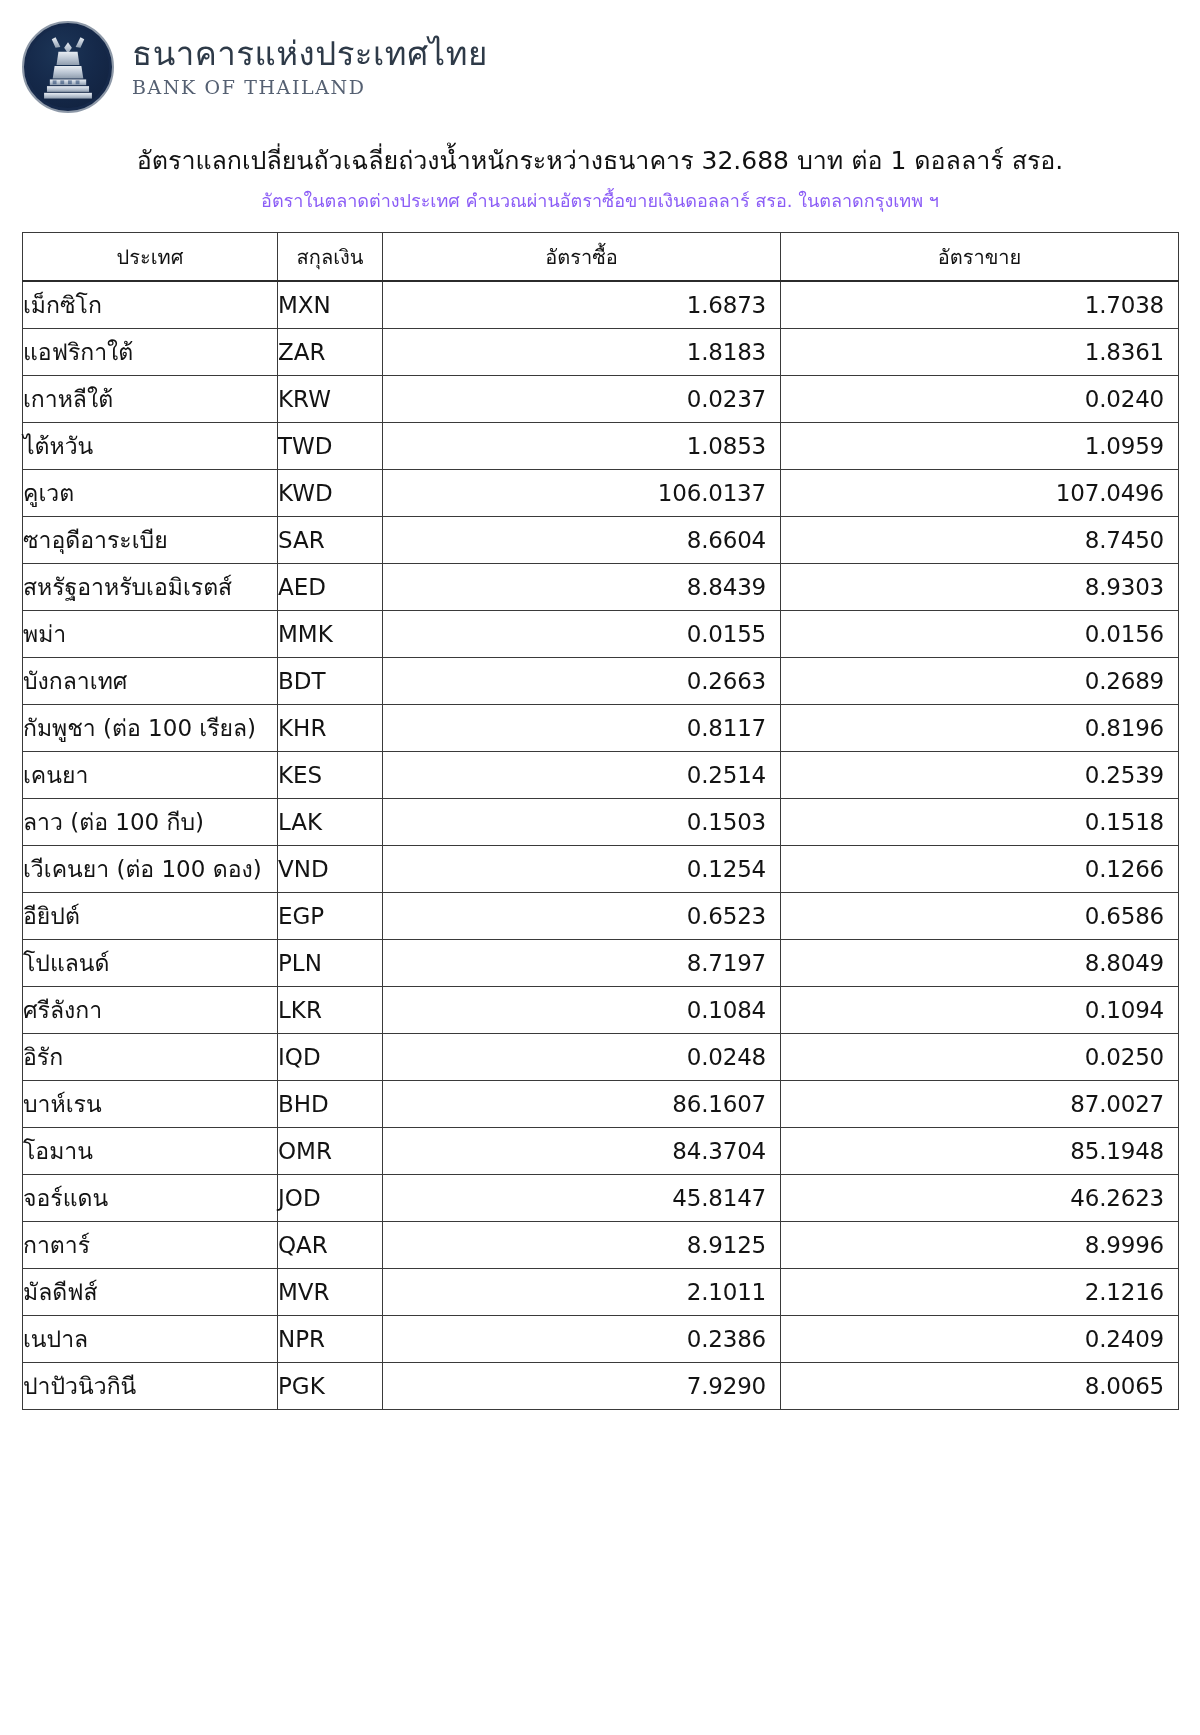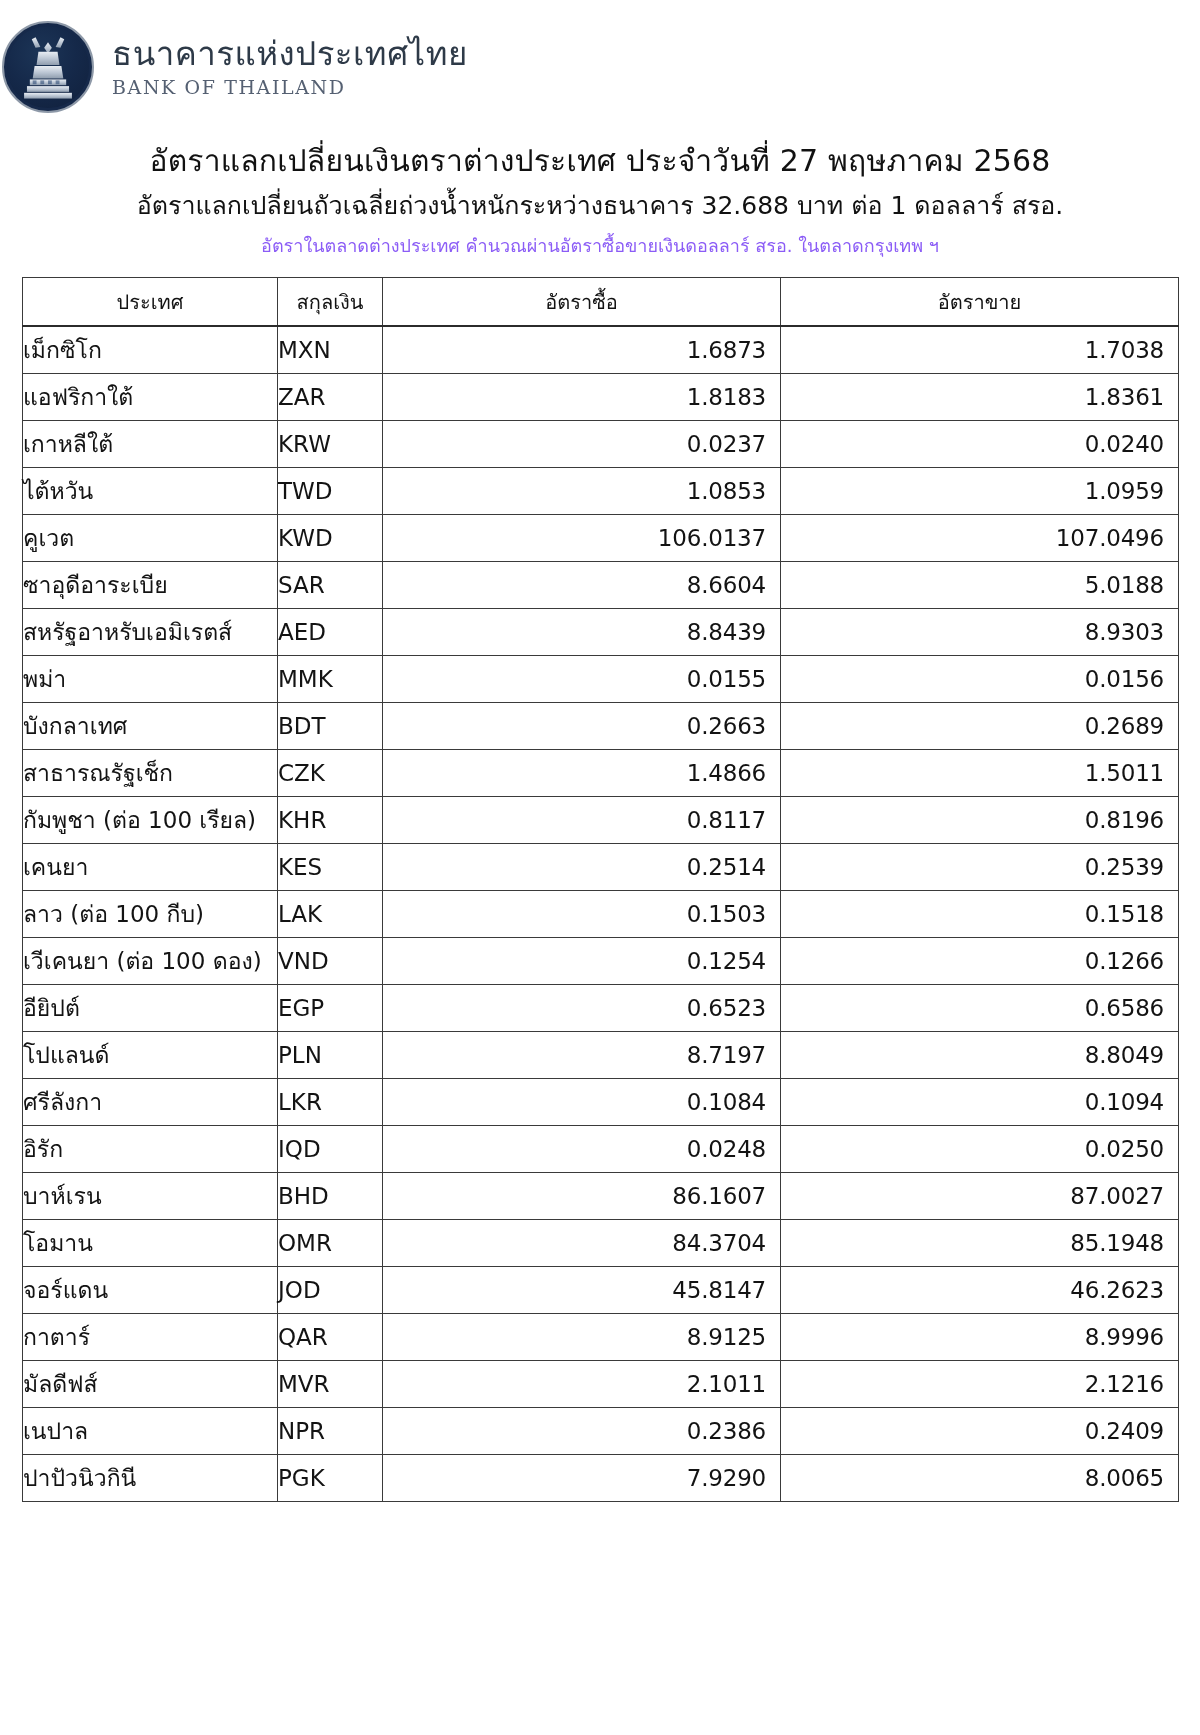--- a/index.html
+++ b/index.html
@@ -10,21 +10,21 @@
     background: #ffffff;
     font-family: "DejaVu Sans", "Liberation Sans", sans-serif;
     color: #1a1a1a;
     overflow: hidden;
   }
 
   
   .header {
     display: flex;
     align-items: center;
-    padding: 14px 0 0 2px;
+    padding: 14px 0 0 22px;
     height: 120px;
   }
 
   .seal {
     width: 92px;
     height: 92px;
     border-radius: 50%;
     background: radial-gradient(circle at 42% 34%, #1c3557 0%, #15294a 45%, #101f3a 100%);
     border: 2px solid #8e99a8;
     box-shadow: inset 0 0 0 3px #16294a;
@@ -163,21 +163,20 @@
   </div>
 
   <div class="brand">
     <div class="brand-th">ธนาคารแห่งประเทศไทย</div>
     <div class="brand-en">BANK OF THAILAND</div>
   </div>
 
 </div>
 
 <div class="titles">
-  <div class="title-main">อัตราแลกเปลี่ยนเงินตราต่างประเทศ ประจำวันที่ 27 พฤษภาคม 2568</div>
   <div class="title-sub">อัตราแลกเปลี่ยนถัวเฉลี่ยถ่วงน้ำหนักระหว่างธนาคาร 32.688 บาท ต่อ 1 ดอลลาร์ สรอ.</div>
   <div class="title-note">อัตราในตลาดต่างประเทศ คำนวณผ่านอัตราซื้อขายเงินดอลลาร์ สรอ. ในตลาดกรุงเทพ ฯ</div>
 </div>
 
 <div class="table-wrap">
   <table class="rates">
     <colgroup>
       <col class="c-country">
       <col class="c-code">
       <col class="c-buy">
@@ -219,47 +218,41 @@
         <tr>
           <td class="country">คูเวต</td>
           <td class="code">KWD</td>
           <td class="num">106.0137</td>
           <td class="num">107.0496</td>
         </tr>
         <tr>
           <td class="country">ซาอุดีอาระเบีย</td>
           <td class="code">SAR</td>
           <td class="num">8.6604</td>
-          <td class="num">5.0188</td>
+          <td class="num">8.7450</td>
         </tr>
         <tr>
           <td class="country">สหรัฐอาหรับเอมิเรตส์</td>
           <td class="code">AED</td>
           <td class="num">8.8439</td>
           <td class="num">8.9303</td>
         </tr>
         <tr>
           <td class="country">พม่า</td>
           <td class="code">MMK</td>
           <td class="num">0.0155</td>
           <td class="num">0.0156</td>
         </tr>
         <tr>
           <td class="country">บังกลาเทศ</td>
           <td class="code">BDT</td>
           <td class="num">0.2663</td>
           <td class="num">0.2689</td>
         </tr>
         <tr>
-          <td class="country">สาธารณรัฐเช็ก</td>
-          <td class="code">CZK</td>
-          <td class="num">1.4866</td>
-          <td class="num">1.5011</td>
-        </tr>
-        <tr>
           <td class="country">กัมพูชา (ต่อ 100 เรียล)</td>
           <td class="code">KHR</td>
           <td class="num">0.8117</td>
           <td class="num">0.8196</td>
         </tr>
         <tr>
           <td class="country">เคนยา</td>
           <td class="code">KES</td>
           <td class="num">0.2514</td>
           <td class="num">0.2539</td>

